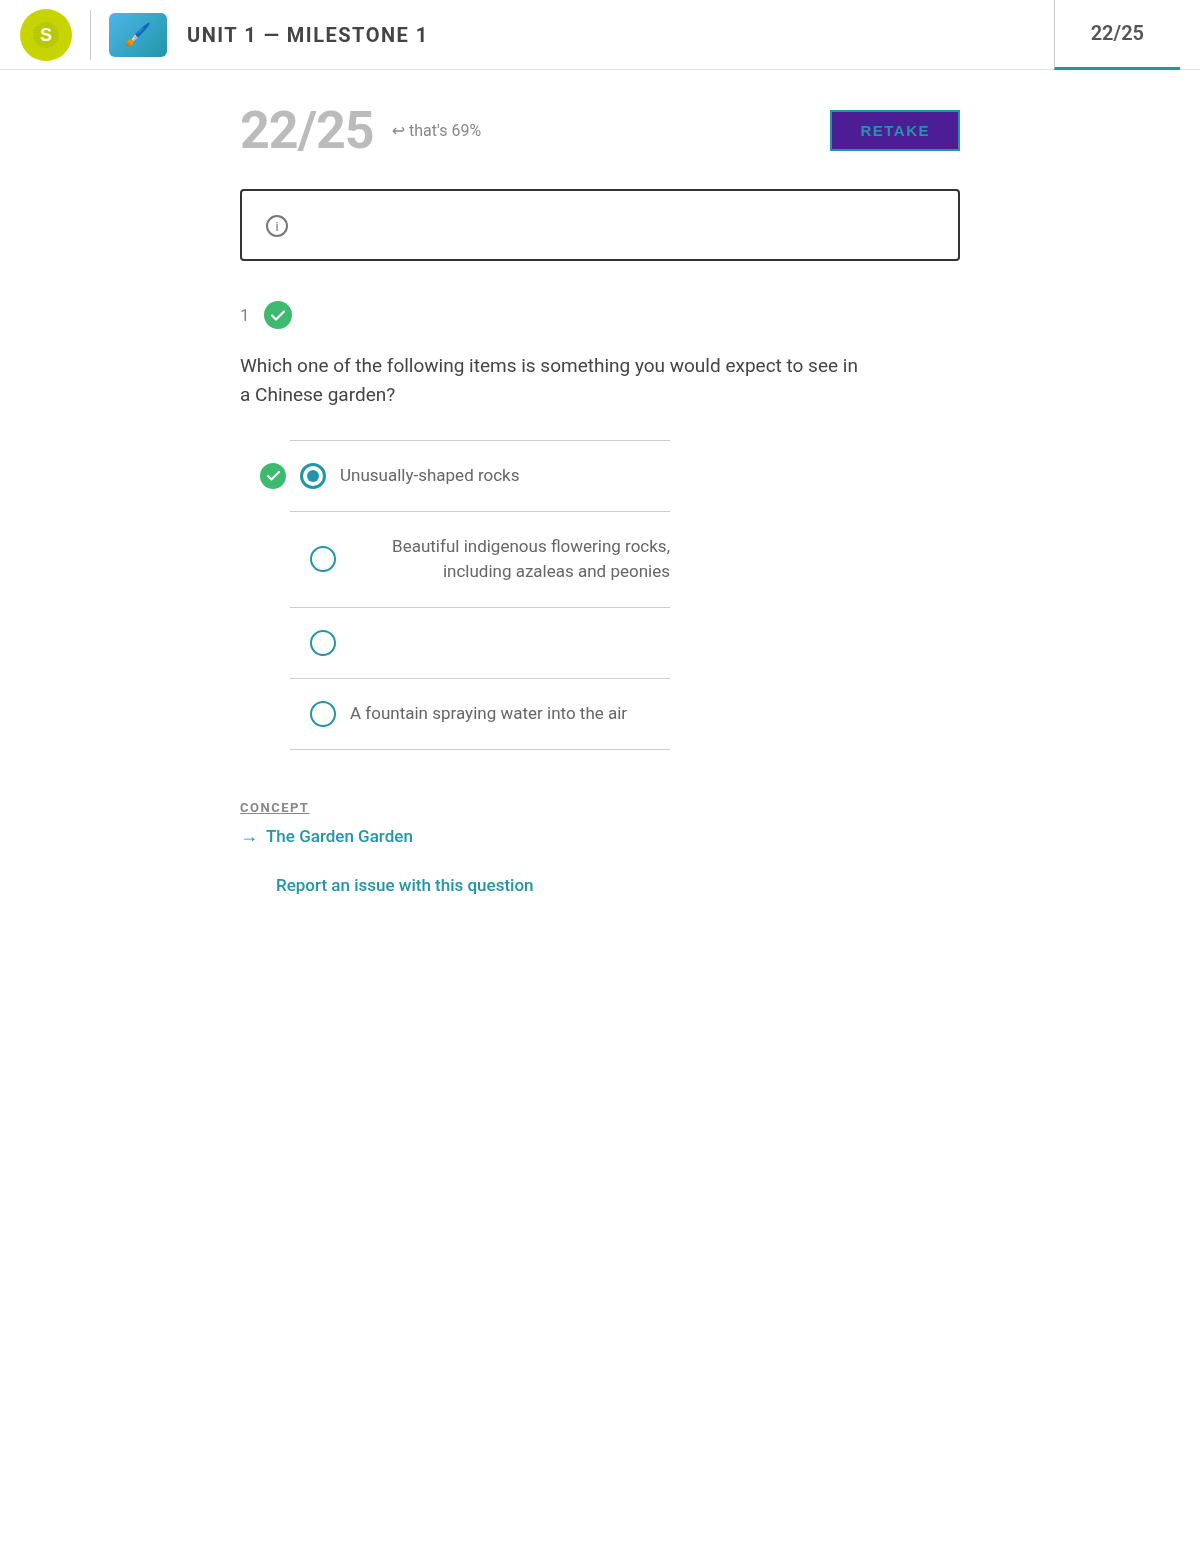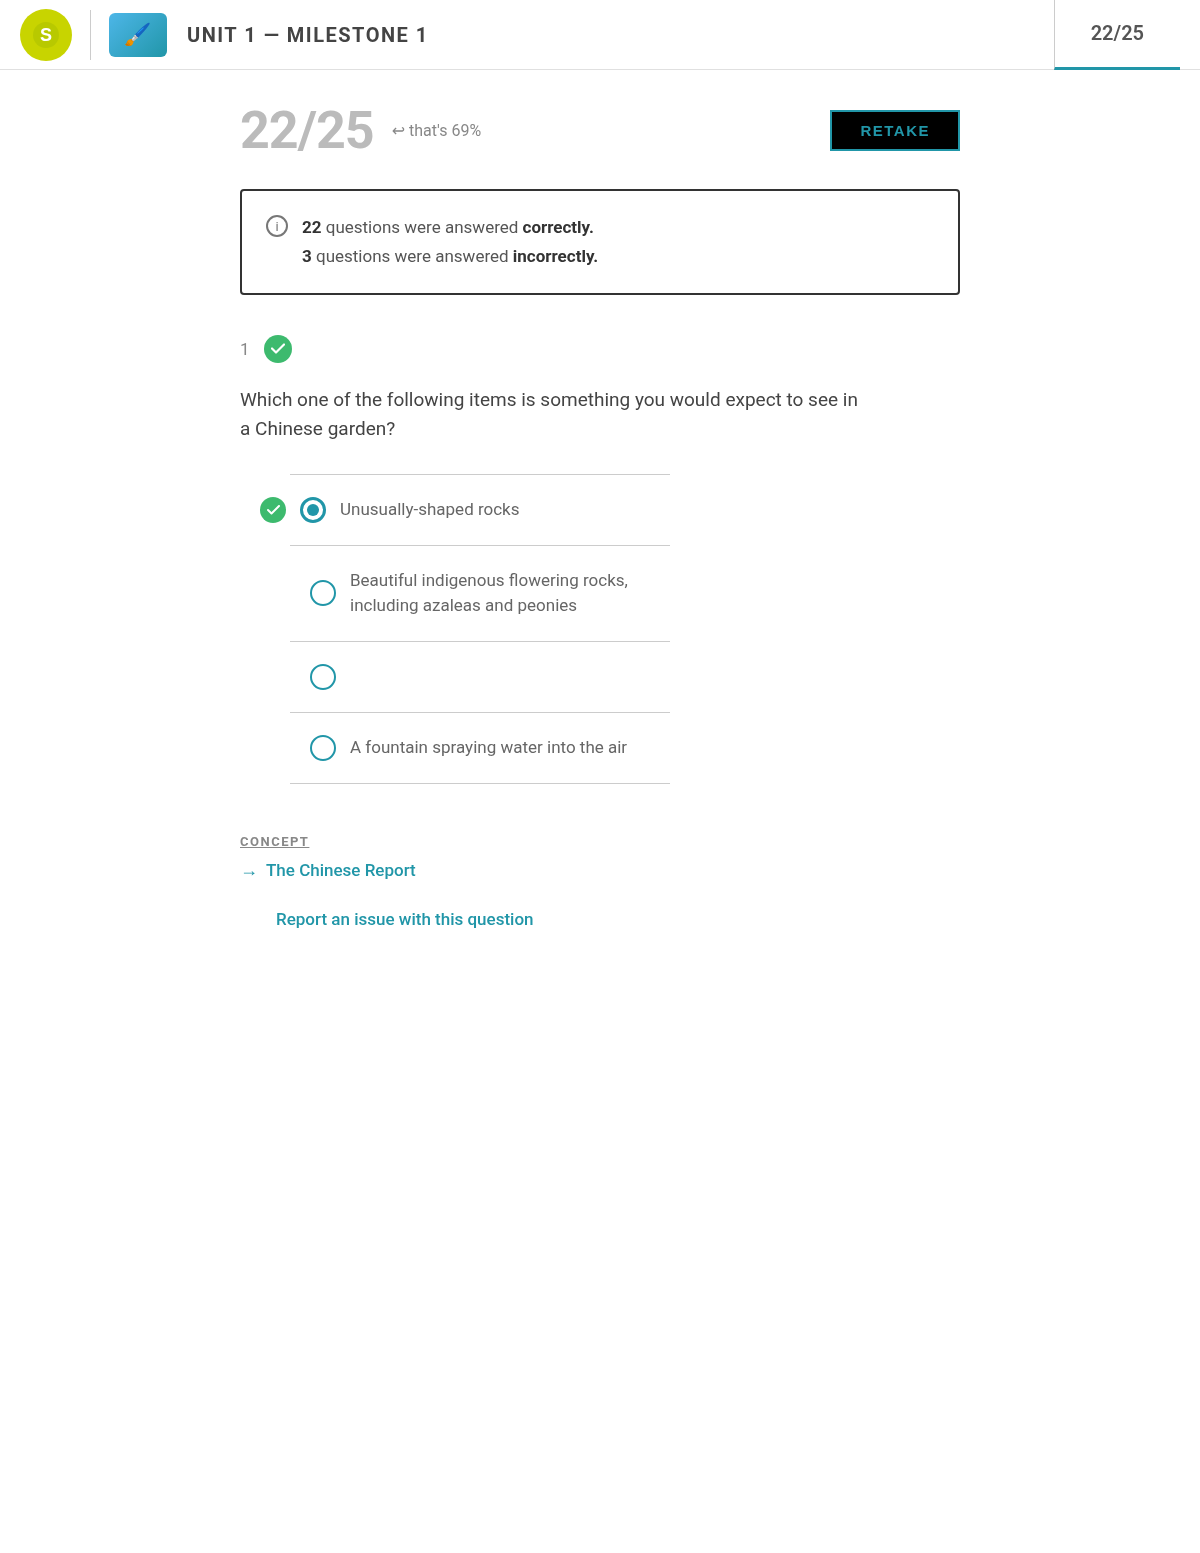--- a/index.html
+++ b/index.html
@@ -106,21 +106,21 @@
       align-items: center;
       gap: 4px;
     }
     .arrow-left {
       font-size: 16px;
       color: #888;
     }
     .retake-btn {
       margin-left: auto;
       border: 2px solid #2196a8;
-      background: #000000;
+      background: #4c1d95;
       color: #2196a8;
       font-size: 15px;
       font-weight: 700;
       letter-spacing: 1.5px;
       padding: 10px 28px;
       cursor: pointer;
       text-transform: uppercase;
     }
 
     
@@ -202,20 +202,21 @@
       width: 380px;
       margin-left: 30px;
     }
 
     .answer-row {
       display: flex;
       align-items: center;
       gap: 14px;
       padding: 22px 0;
       position: relative;
+      text-align: right;
     }
 
     .answer-row-correct {
       
     }
 
     .correct-check {
       width: 26px;
       height: 26px;
       background: #3dba6e;
@@ -334,32 +335,20 @@
     <span class="score-big">22/25</span>
     <span class="thats-pct">
       <span class="arrow-left">↩</span>
       <span>that's 69%</span>
     </span>
     <button class="retake-btn">RETAKE</button>
   </div>
 
   <div class="info-box">
     <div class="info-icon">i</div>
-    <div class="info-text">
-      <div>
-        <strong>22</strong>
-        <span> questions were answered </span>
-        <strong>correctly.</strong>
-      </div>
-      <div>
-        <strong>3</strong>
-        <span> questions were answered </span>
-        <strong>incorrectly.</strong>
-      </div>
-    </div>
   </div>
 
   <div class="question-number-row">
     <span class="question-number">1</span>
     <div class="check-circle-green">
       <svg width="14" height="11" viewBox="0 0 14 11" fill="none">
         <polyline points="1,5.5 5,9.5 13,1.5" stroke="white" stroke-width="2.2" fill="none" stroke-linecap="round" stroke-linejoin="round"></polyline>
       </svg>
     </div>
   </div>
@@ -404,18 +393,18 @@
     </div>
 
     <div class="answer-divider"></div>
 
   </div>
 
   <div class="concept-section">
     <div class="concept-label">CONCEPT</div>
     <a class="concept-link">
       <span class="arrow-right-icon">→</span>
-      <span>The Chinese Report</span>
+      <span>The Garden Garden</span>
     </a>
     <a class="report-link">Report an issue with this question</a>
   </div>
 
 </div>
 
 </body></html>

